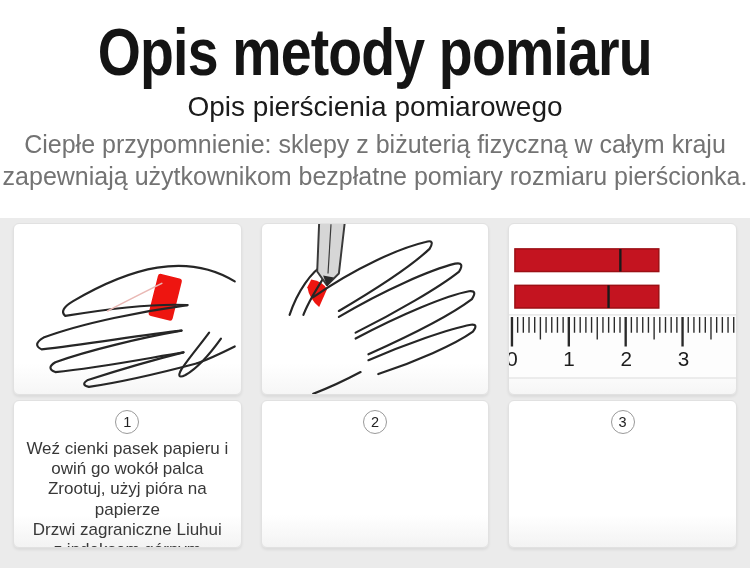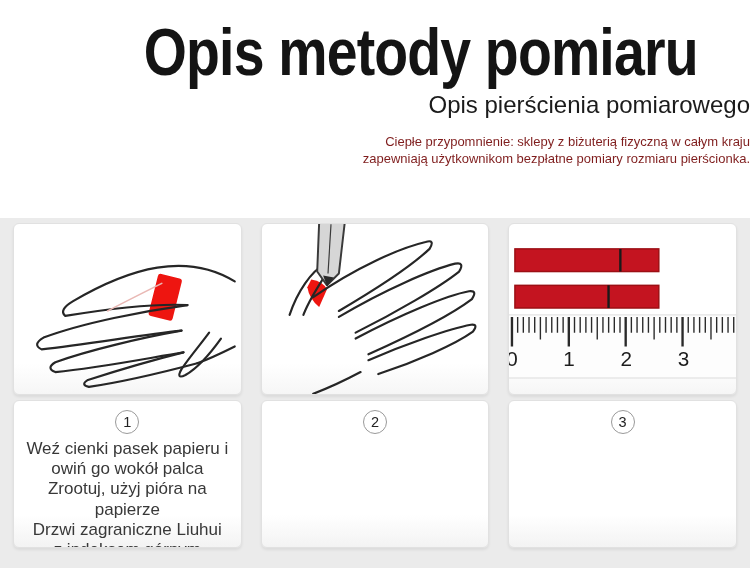--- a/index.html
+++ b/index.html
@@ -1,27 +1,27 @@
 <!DOCTYPE html>
 <html><head>
 <meta charset="utf-8">
 <style>
   html,body { margin:0; padding:0; background:#fff; }
   .page {
     position:relative; width:750px; height:568px; overflow:hidden;
     background:#fff; font-family:"Liberation Sans", sans-serif; color:#1c1c1c;
   }
-  .header { text-align:right; padding-top:16px; }
+  .header { text-align:center; padding-top:16px; }
   .title {
     font-size:66px; font-weight:bold; color:#141414; line-height:1.04;
     margin:2px 0 2px; white-space:nowrap;
   }
   .title-inner { display:inline-block; transform:scaleX(.84); transform-origin:center; letter-spacing:-1px; }
-  .subtitle { font-size:24px; color:#1b1b1b; margin:4px 0 15px; }
-  .reminder { font-size:13px; color:#7f1d1d; line-height:1.3; margin:0 0 4px; white-space:pre-line; }
+  .subtitle { font-size:28px; color:#1b1b1b; margin:4px 0 5px; }
+  .reminder { font-size:25px; color:#737373; line-height:1.3; margin:0 0 4px; white-space:pre-line; }
   .steps {
     position:absolute; left:0; top:218px; width:750px; height:350px;
     background:#ebebeb; box-sizing:border-box; padding:5px 13px 0;
     display:grid; grid-template-columns:1fr 1fr 1fr; grid-template-rows:172px 148px;
     gap:5px 19px;
   }
   .card {
     background:#fff; border:1px solid #e1e1e1; border-radius:6px;
     box-shadow:0 2px 3px rgba(0,0,0,.07); overflow:hidden; box-sizing:border-box;
   }

